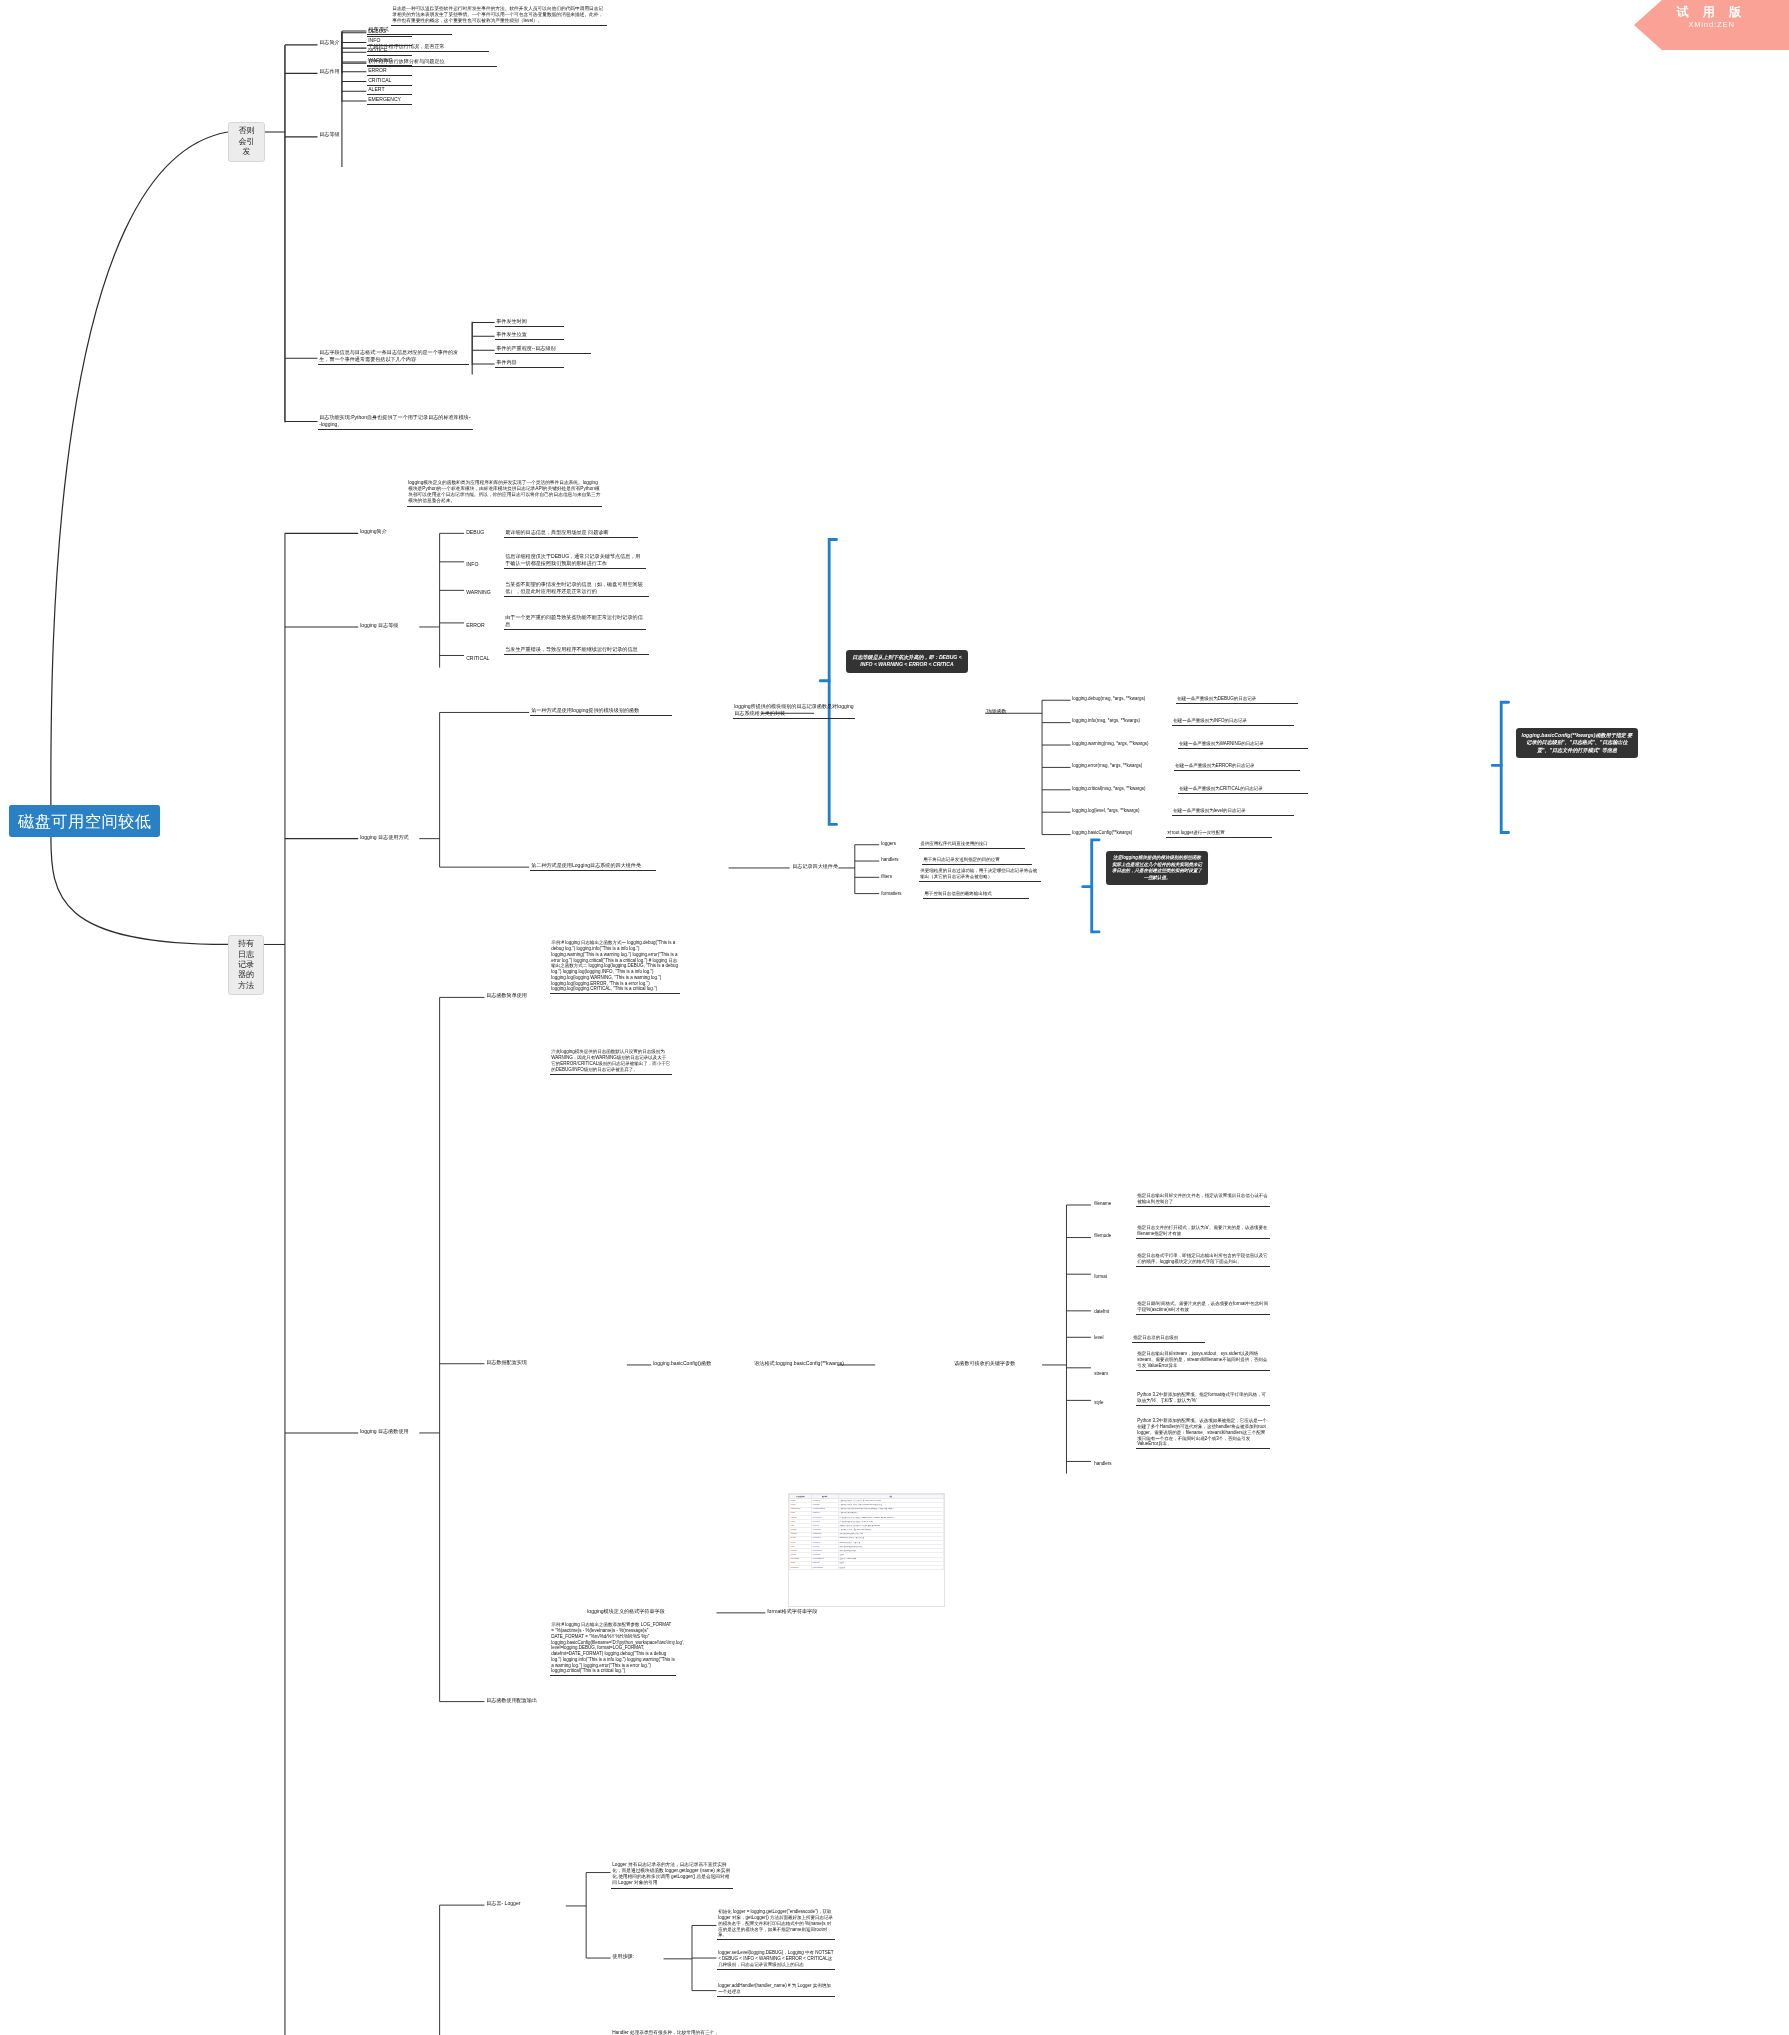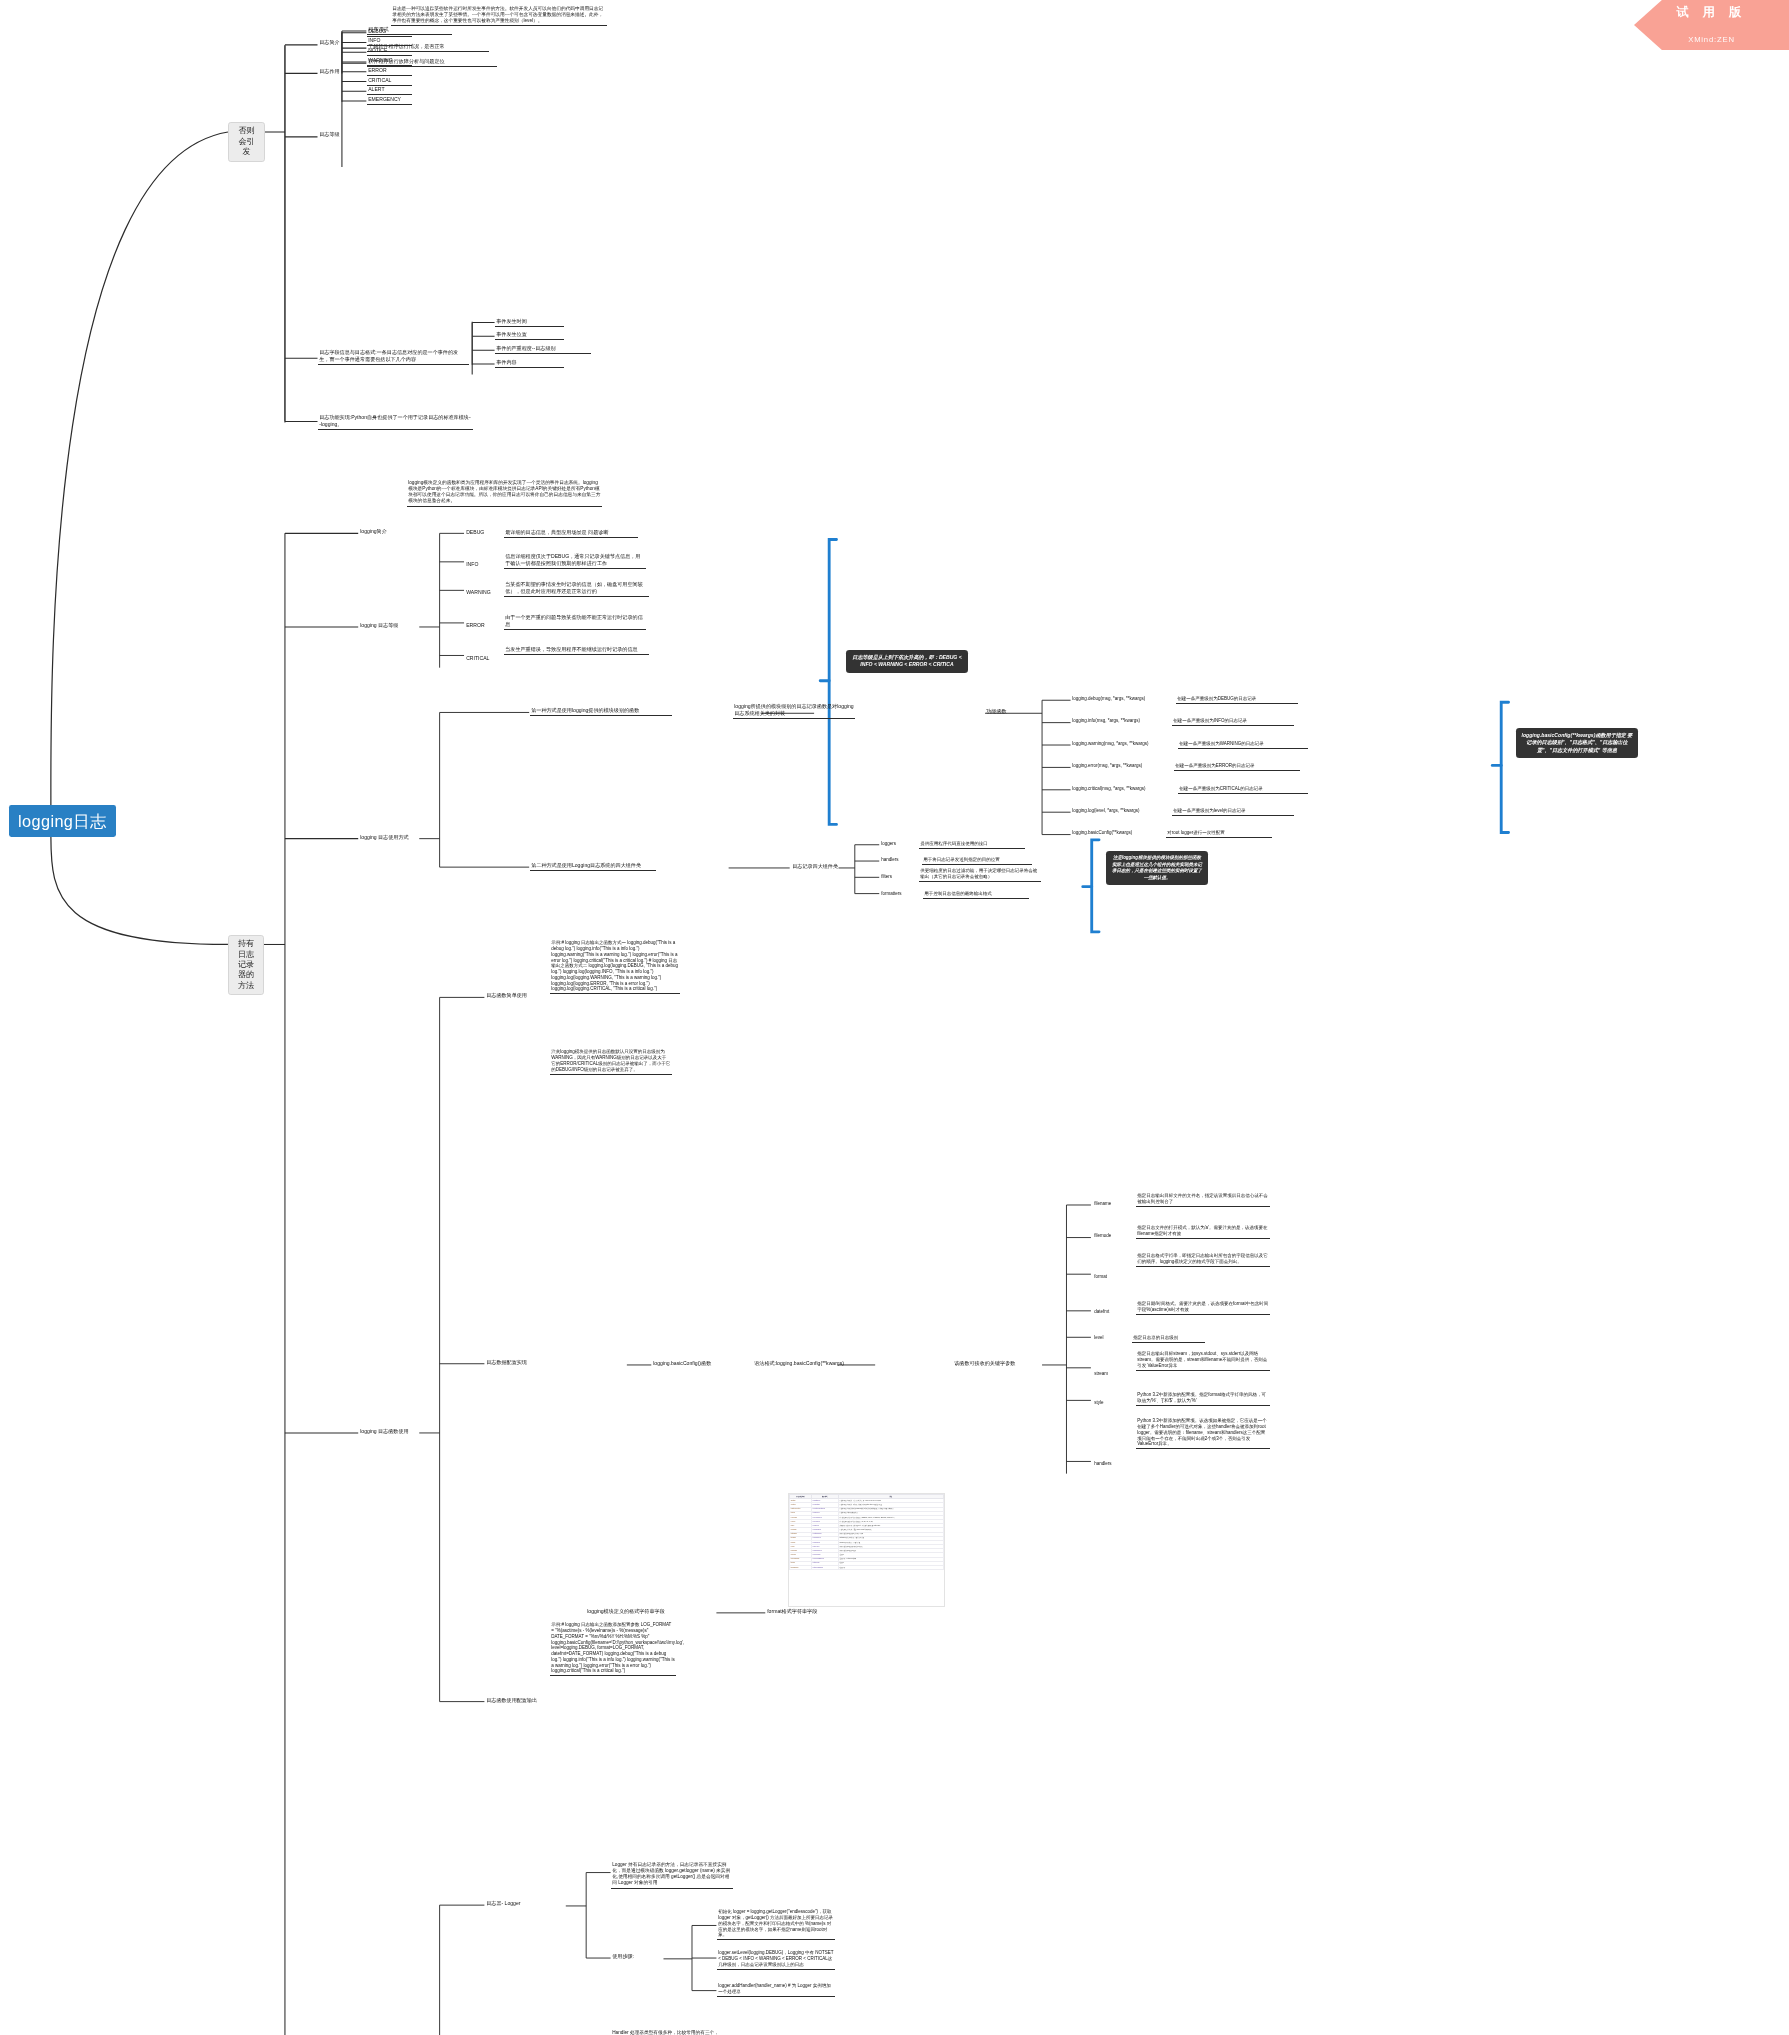--- a/index.html
+++ b/index.html
@@ -41,21 +41,21 @@
   .tblimg td.c0{color:#8a5a2b;white-space:nowrap;}
   .tblimg td.c1{color:#6a4ea8;white-space:nowrap;}
   .tblimg td.c2{color:#444;}
 
   
   .wm{position:absolute;right:0;top:0;width:155px;height:50px;
       background:#f9a295;color:#fff;text-align:center;
       clip-path:polygon(18% 0,100% 0,100% 100%,18% 100%,0 50%);
       padding-top:5.7px;box-sizing:border-box;}
   .wm .l1{font-size:12.2px;letter-spacing:5.3px;font-weight:700;line-height:1.05;}
-  .wm .l2{font-size:7.7px;letter-spacing:0.8px;opacity:.95;margin-top:16px;}
+  .wm .l2{font-size:7.7px;letter-spacing:0.8px;opacity:.95;margin-top:1px;}
 </style>
 </head>
 <body>
 
 <div id="canvas">
 
   <svg class="links" viewBox="0 0 4395 6517">
     <g fill="none" stroke="#2c2c2c" stroke-width="3">
 
       <path d="M125,1980 C125,1700 110,400 560,324"></path>
@@ -179,21 +179,21 @@
       <path d="M3706,1725 h-18 v320 h18"></path>
       <path d="M3688,1880 h-22"></path>
     </g>
 
     <g fill="none" stroke="#1f7fd0" stroke-width="7" stroke-linecap="round">
       <path d="M2700,2063 h-18 v226 h18"></path>
       <path d="M2682,2178 h-22"></path>
     </g>
   </svg>
 
-  <div class="node root" style="left:9px;top:805px;">logging日志</div>
+  <div class="node root" style="left:9px;top:805px;">磁盘可用空间较低</div>
 
   <div class="node lvl1" style="left:228px;top:122px;width:37px;">否则会引发</div>
   <div class="node lvl1" style="left:228px;top:935px;width:36px;">持有日志记录器的方法</div>
 
   <div class="node topic nb" style="left:318px;top:39px;">日志简介</div>
   <div class="node topic" style="left:391px;top:5.7px;width:216px;font-size:4.7px;">日志是一种可以追踪某些软件运行时所发生事件的方法。软件开发人员可以向他们的代码中调用日志记录相关的方法来表明发生了某些事情。一个事件可以用一个可包含可选变量数据的消息来描述。此外，事件也有重要性的概念，这个重要性也可以被称为严重性级别（level）。</div>
 
   <div class="node topic nb" style="left:318px;top:68px;">日志作用</div>
   <div class="node topic" style="left:367px;top:26px;width:85px;">程序调试</div>
   <div class="node topic" style="left:367px;top:43px;width:122px;">了解软件程序运行情况，是否正常</div>

